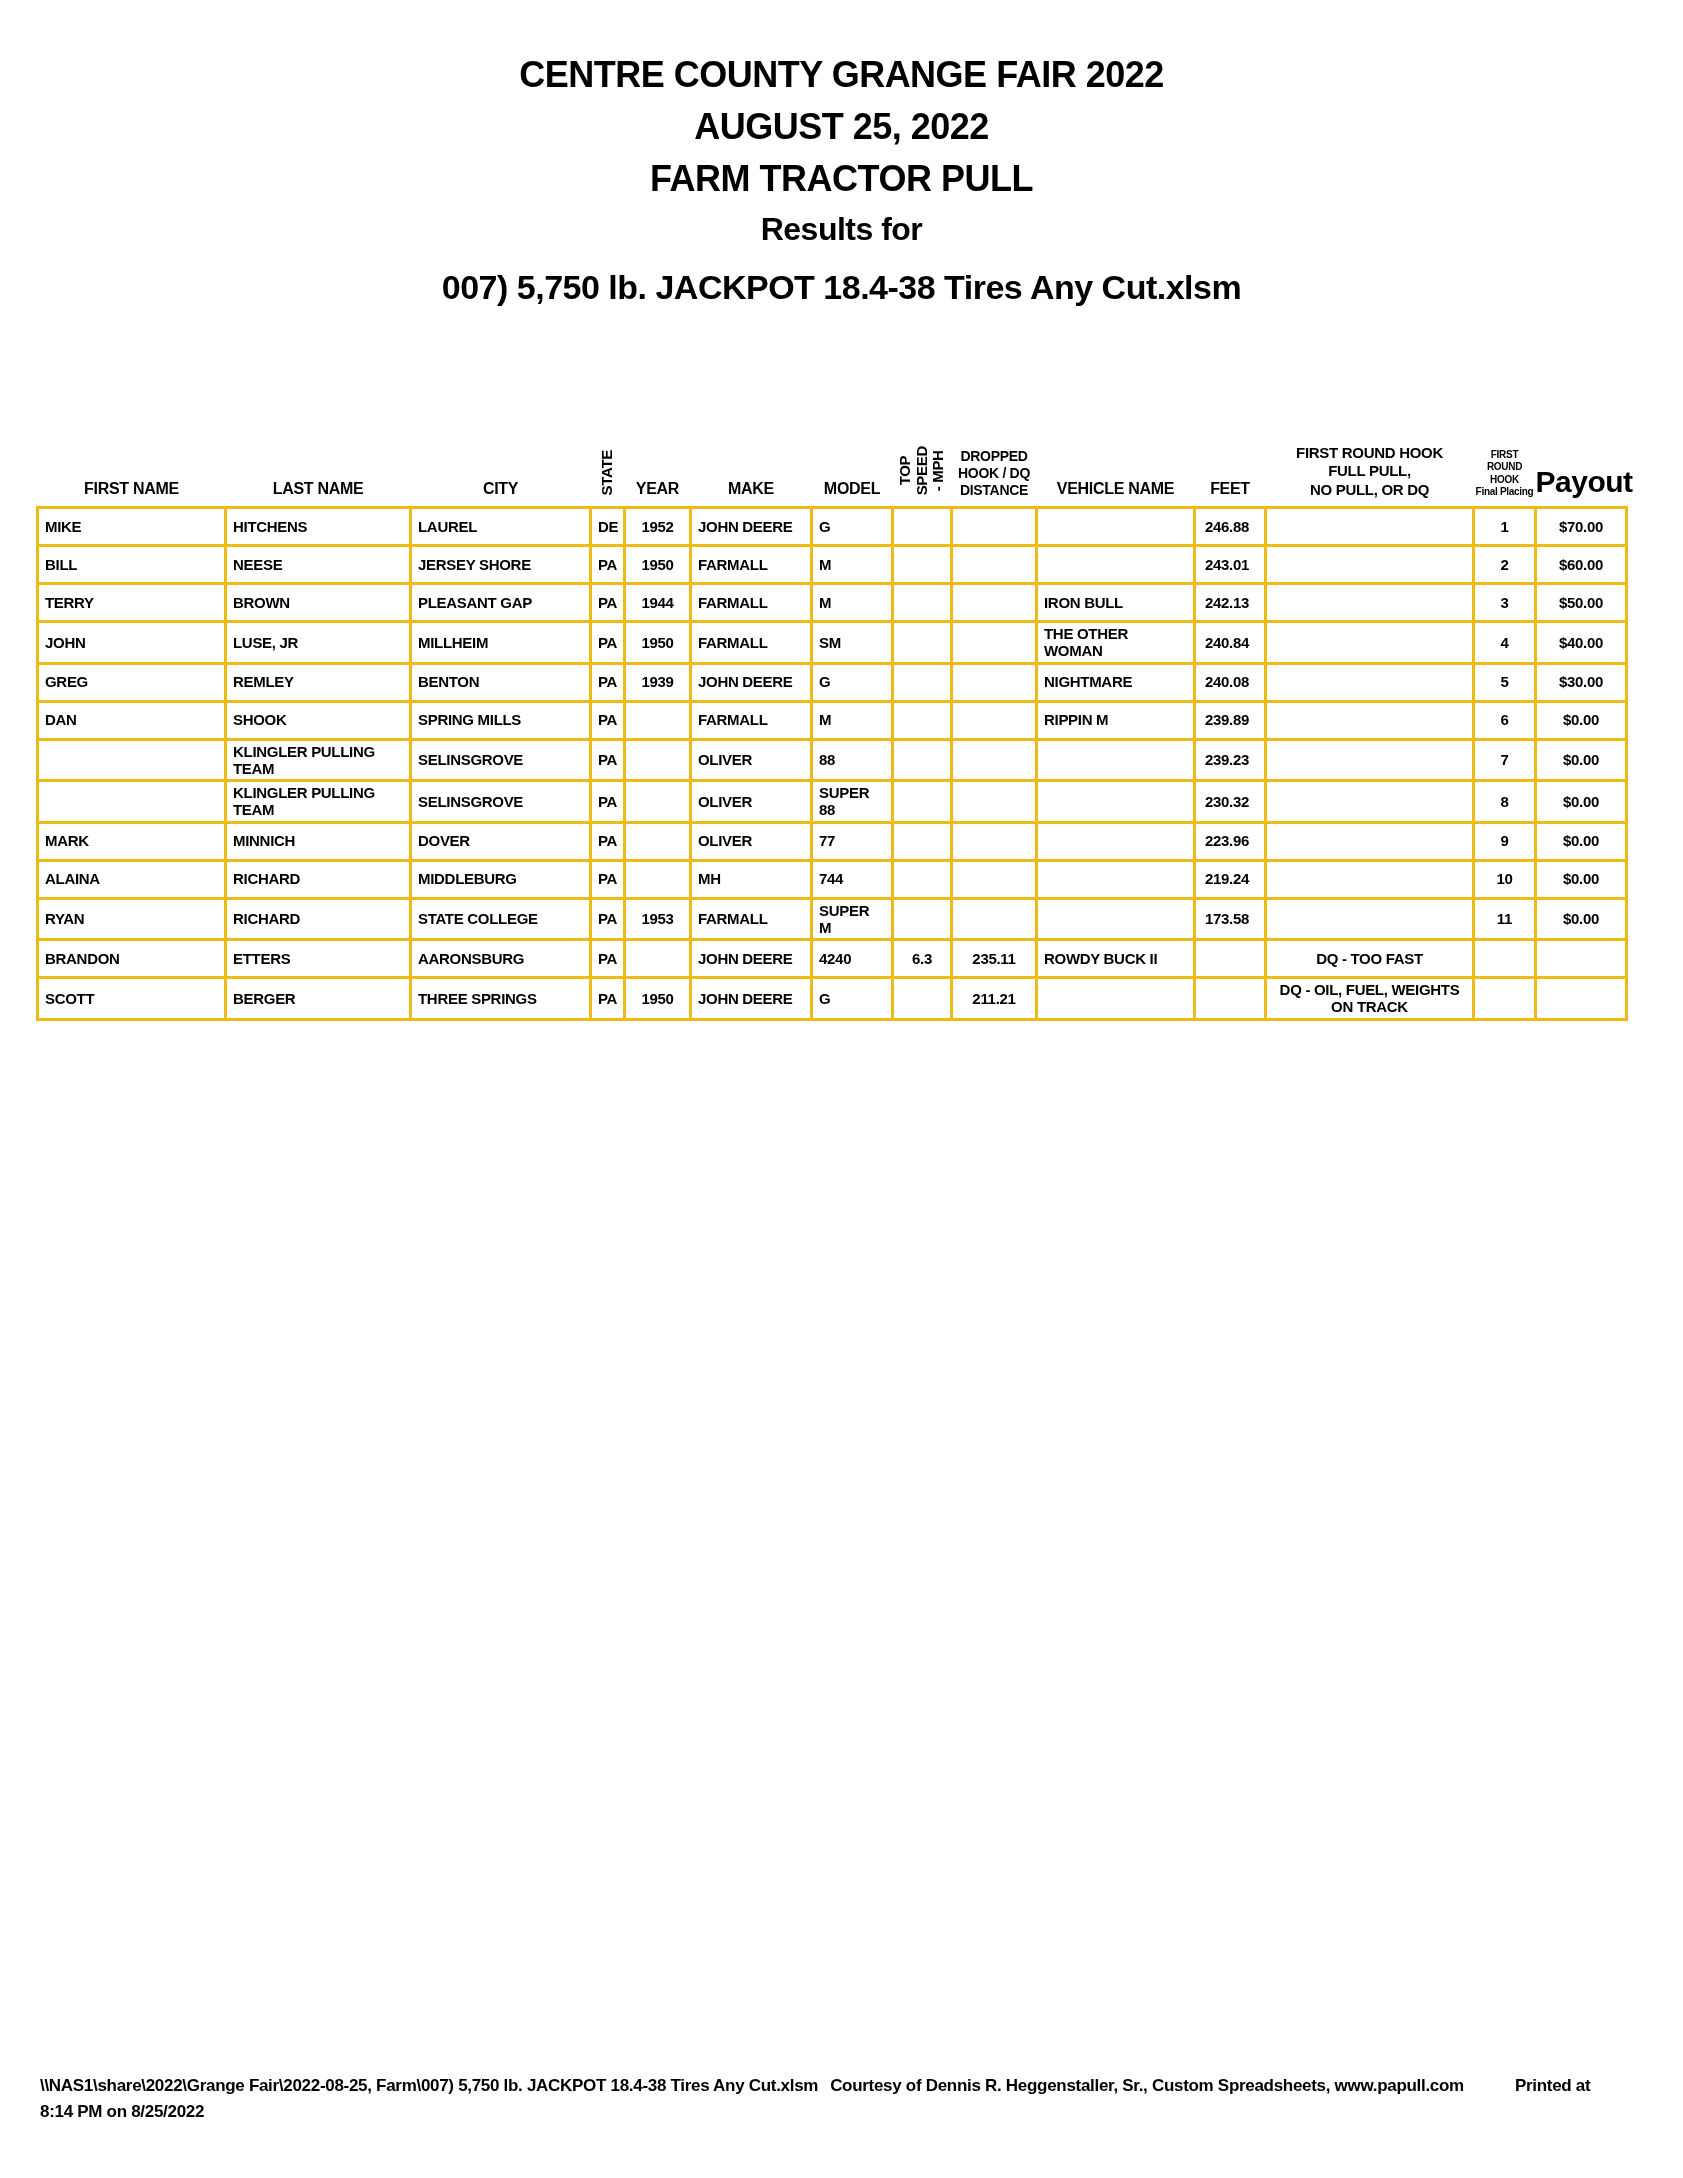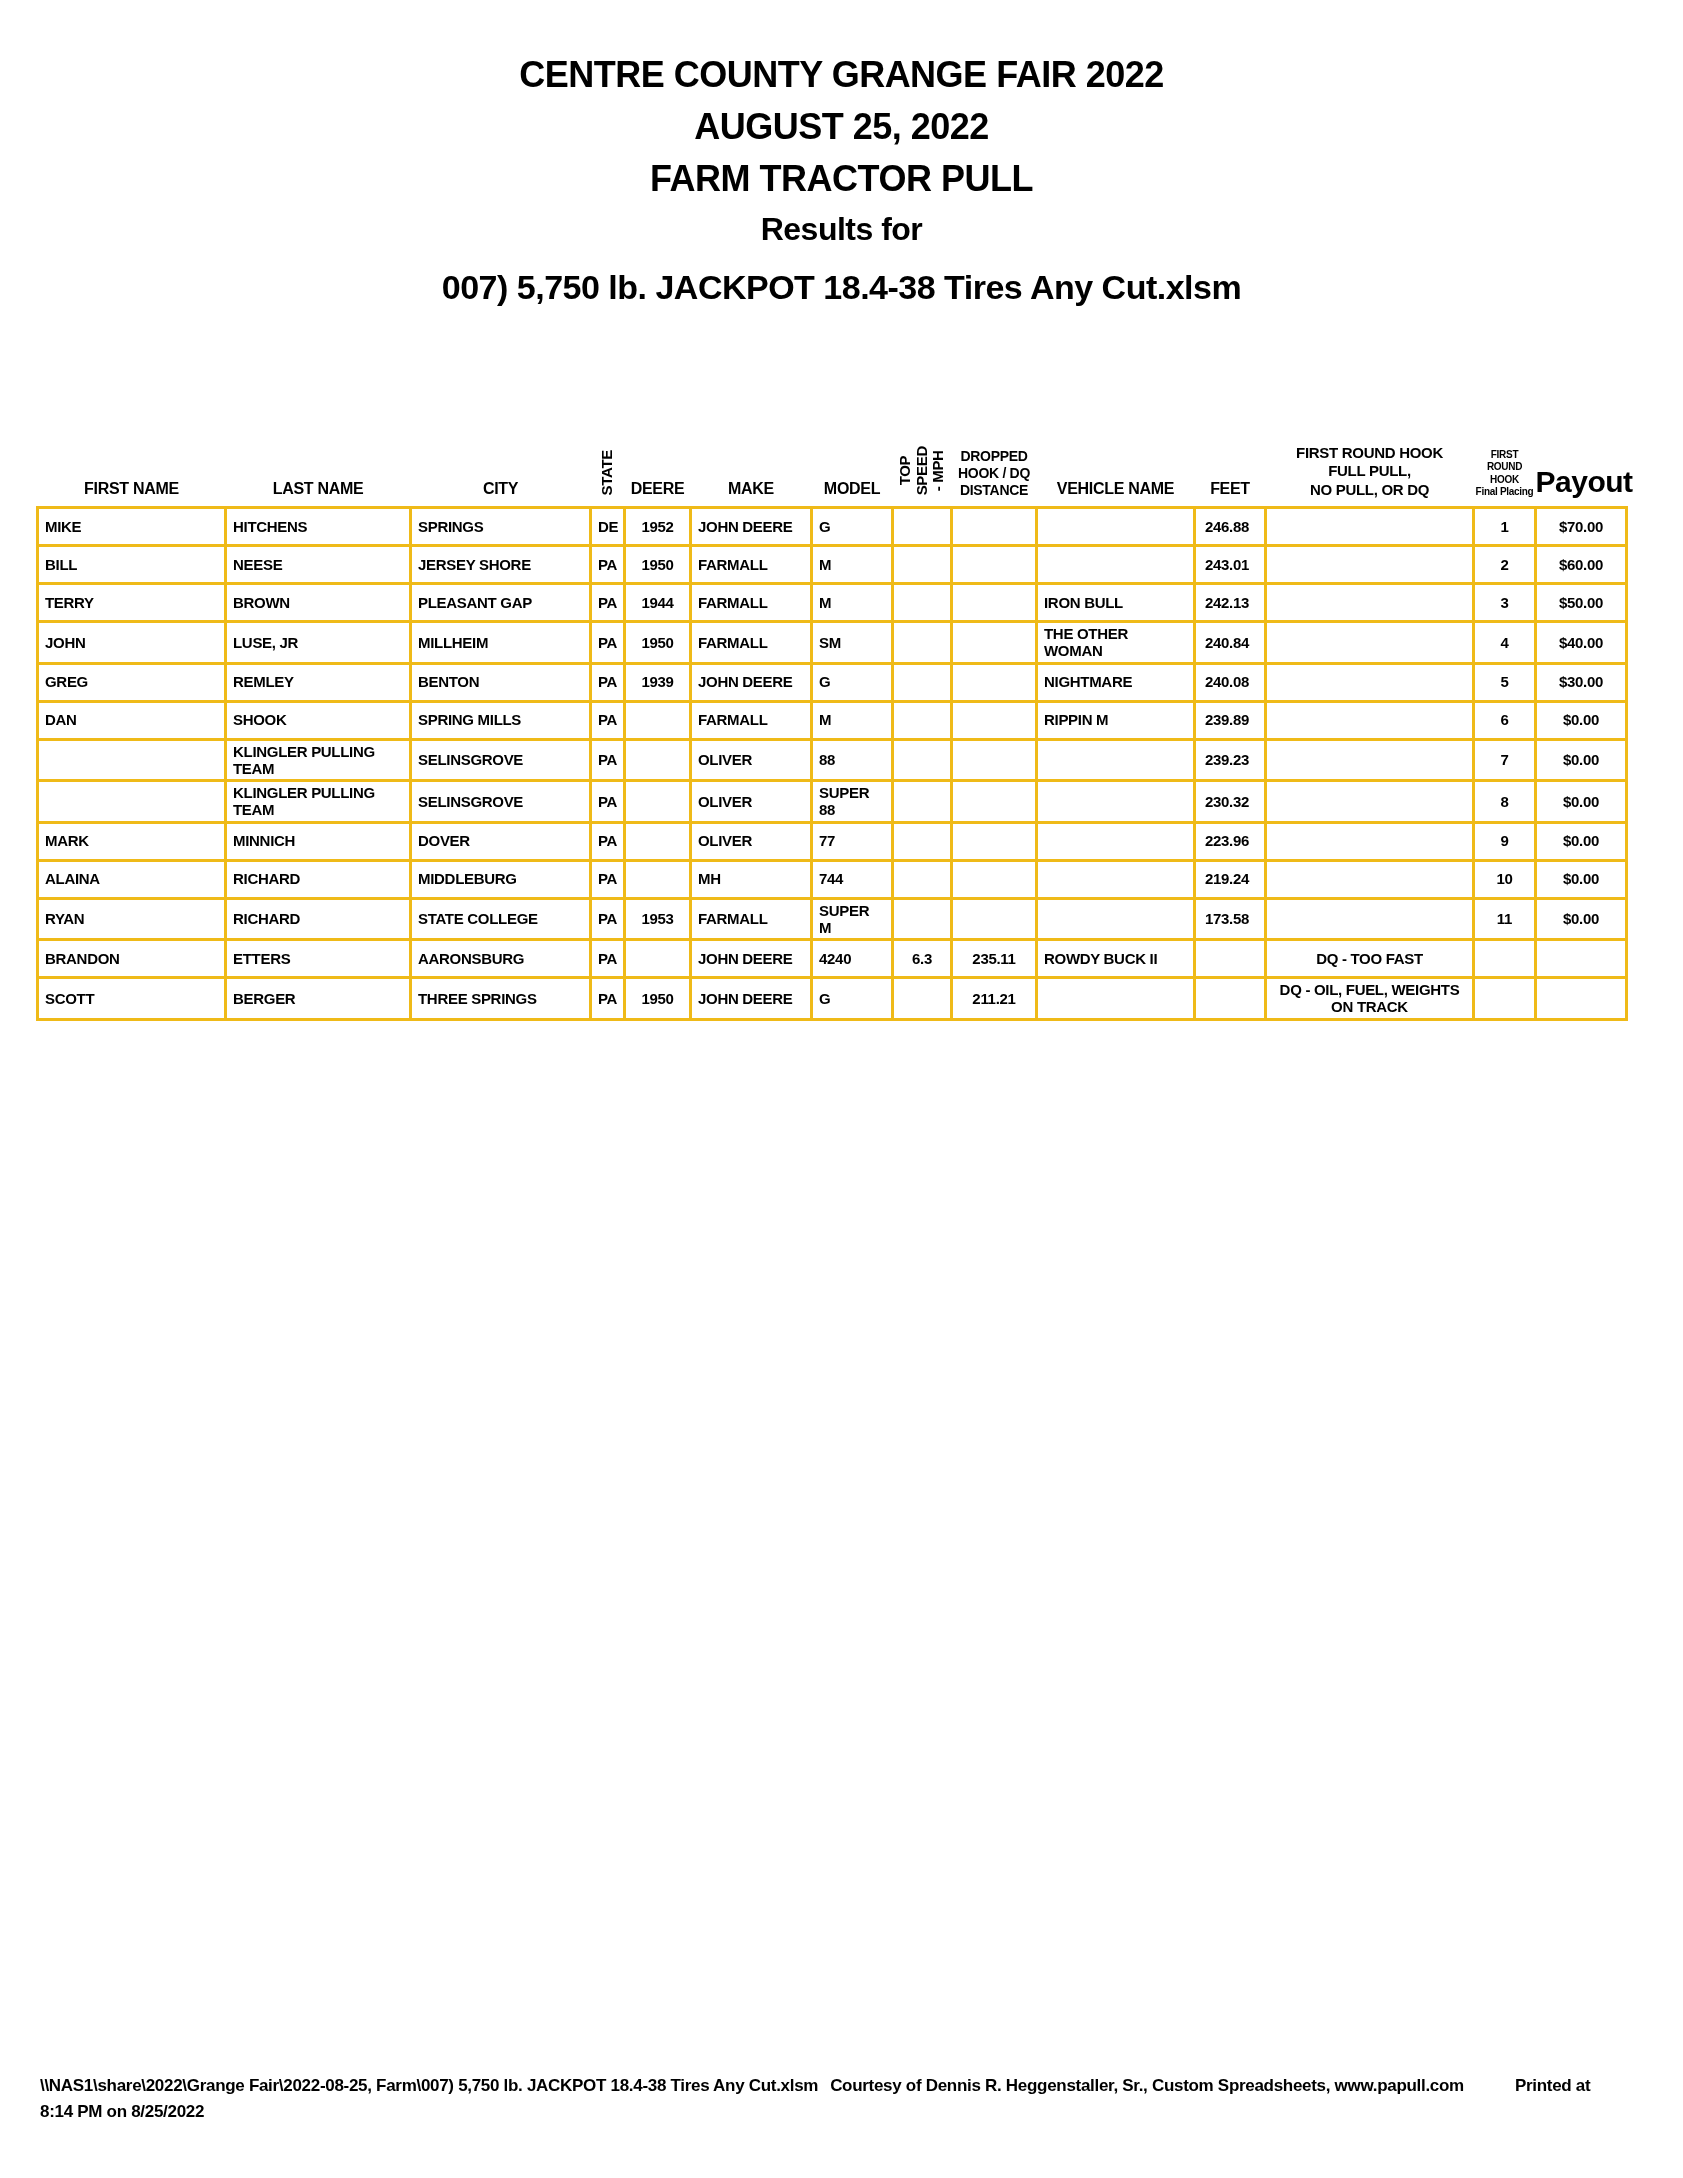--- a/index.html
+++ b/index.html
@@ -77,21 +77,21 @@
       <col style="width:208px">
     <col style="width:62px">
       <col style="width:91px">
   </colgroup>
   <thead>
     <tr>
       <th><span class="hwrap">FIRST NAME</span></th>
       <th><span class="hwrap">LAST NAME</span></th>
       <th><span class="hwrap">CITY</span></th>
       <th><span class="vert">STATE</span></th>
-      <th><span class="hwrap">DEERE</span></th>
+      <th><span class="hwrap">YEAR</span></th>
       <th><span class="hwrap">MAKE</span></th>
       <th><span class="hwrap">MODEL</span></th>
       <th><span class="vert">TOP
 SPEED
 - MPH</span></th>
       <th><span class="hwrap" style="font-size:14px">DROPPED
 HOOK / DQ
 DISTANCE</span></th>
       <th><span class="hwrap">VEHICLE NAME</span></th>
       <th><span class="hwrap">FEET</span></th>
@@ -101,21 +101,21 @@
       <th class="h-small"><span class="hwrap">FIRST ROUND
 HOOK
 Final Placing</span></th>
       <th class="h-payout"><span>Payout</span></th>
     </tr>
   </thead>
   <tbody id="rows">
       <tr>
     <td class="al">MIKE</td>
     <td class="al">HITCHENS</td>
-    <td class="al">SPRINGS</td>
+    <td class="al">LAUREL</td>
     <td class="al">DE</td>
     <td class="ac">1952</td>
     <td class="al">JOHN DEERE</td>
     <td class="al">G</td>
     <td class="ac"></td>
     <td class="ac"></td>
     <td class="al"></td>
     <td class="ar">246.88</td>
     <td class="ac"></td>
     <td class="ac">1</td>

